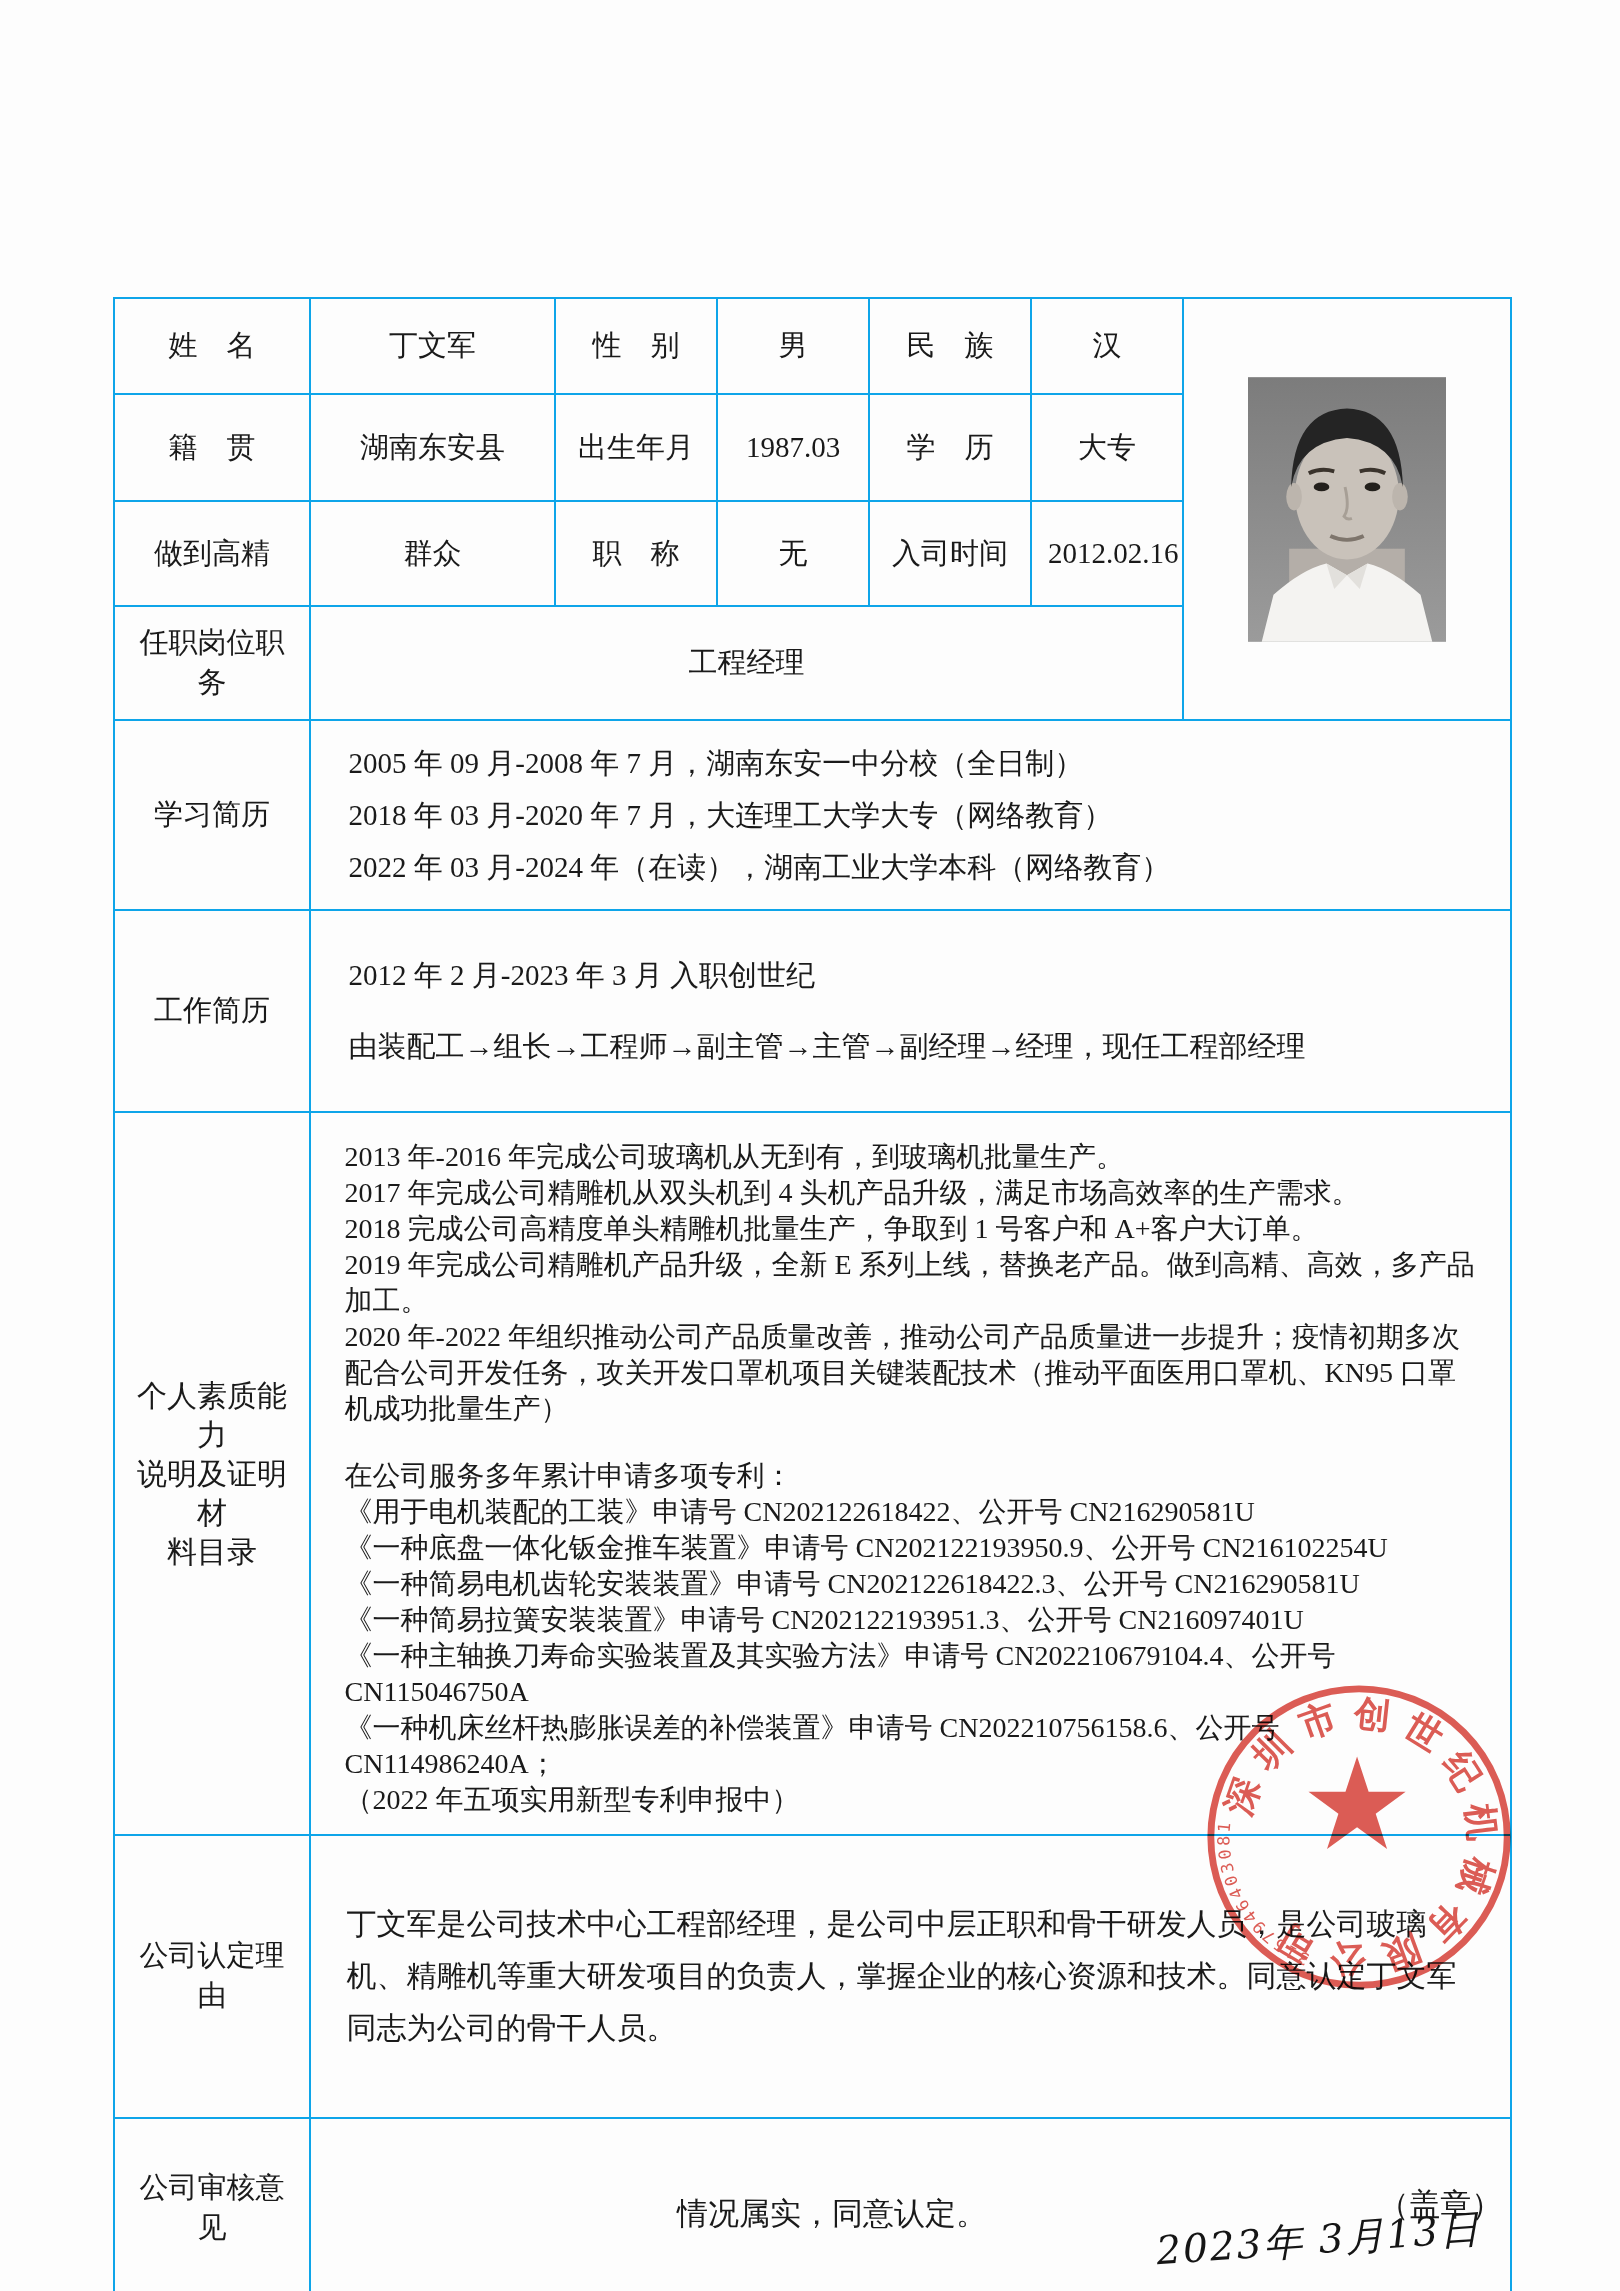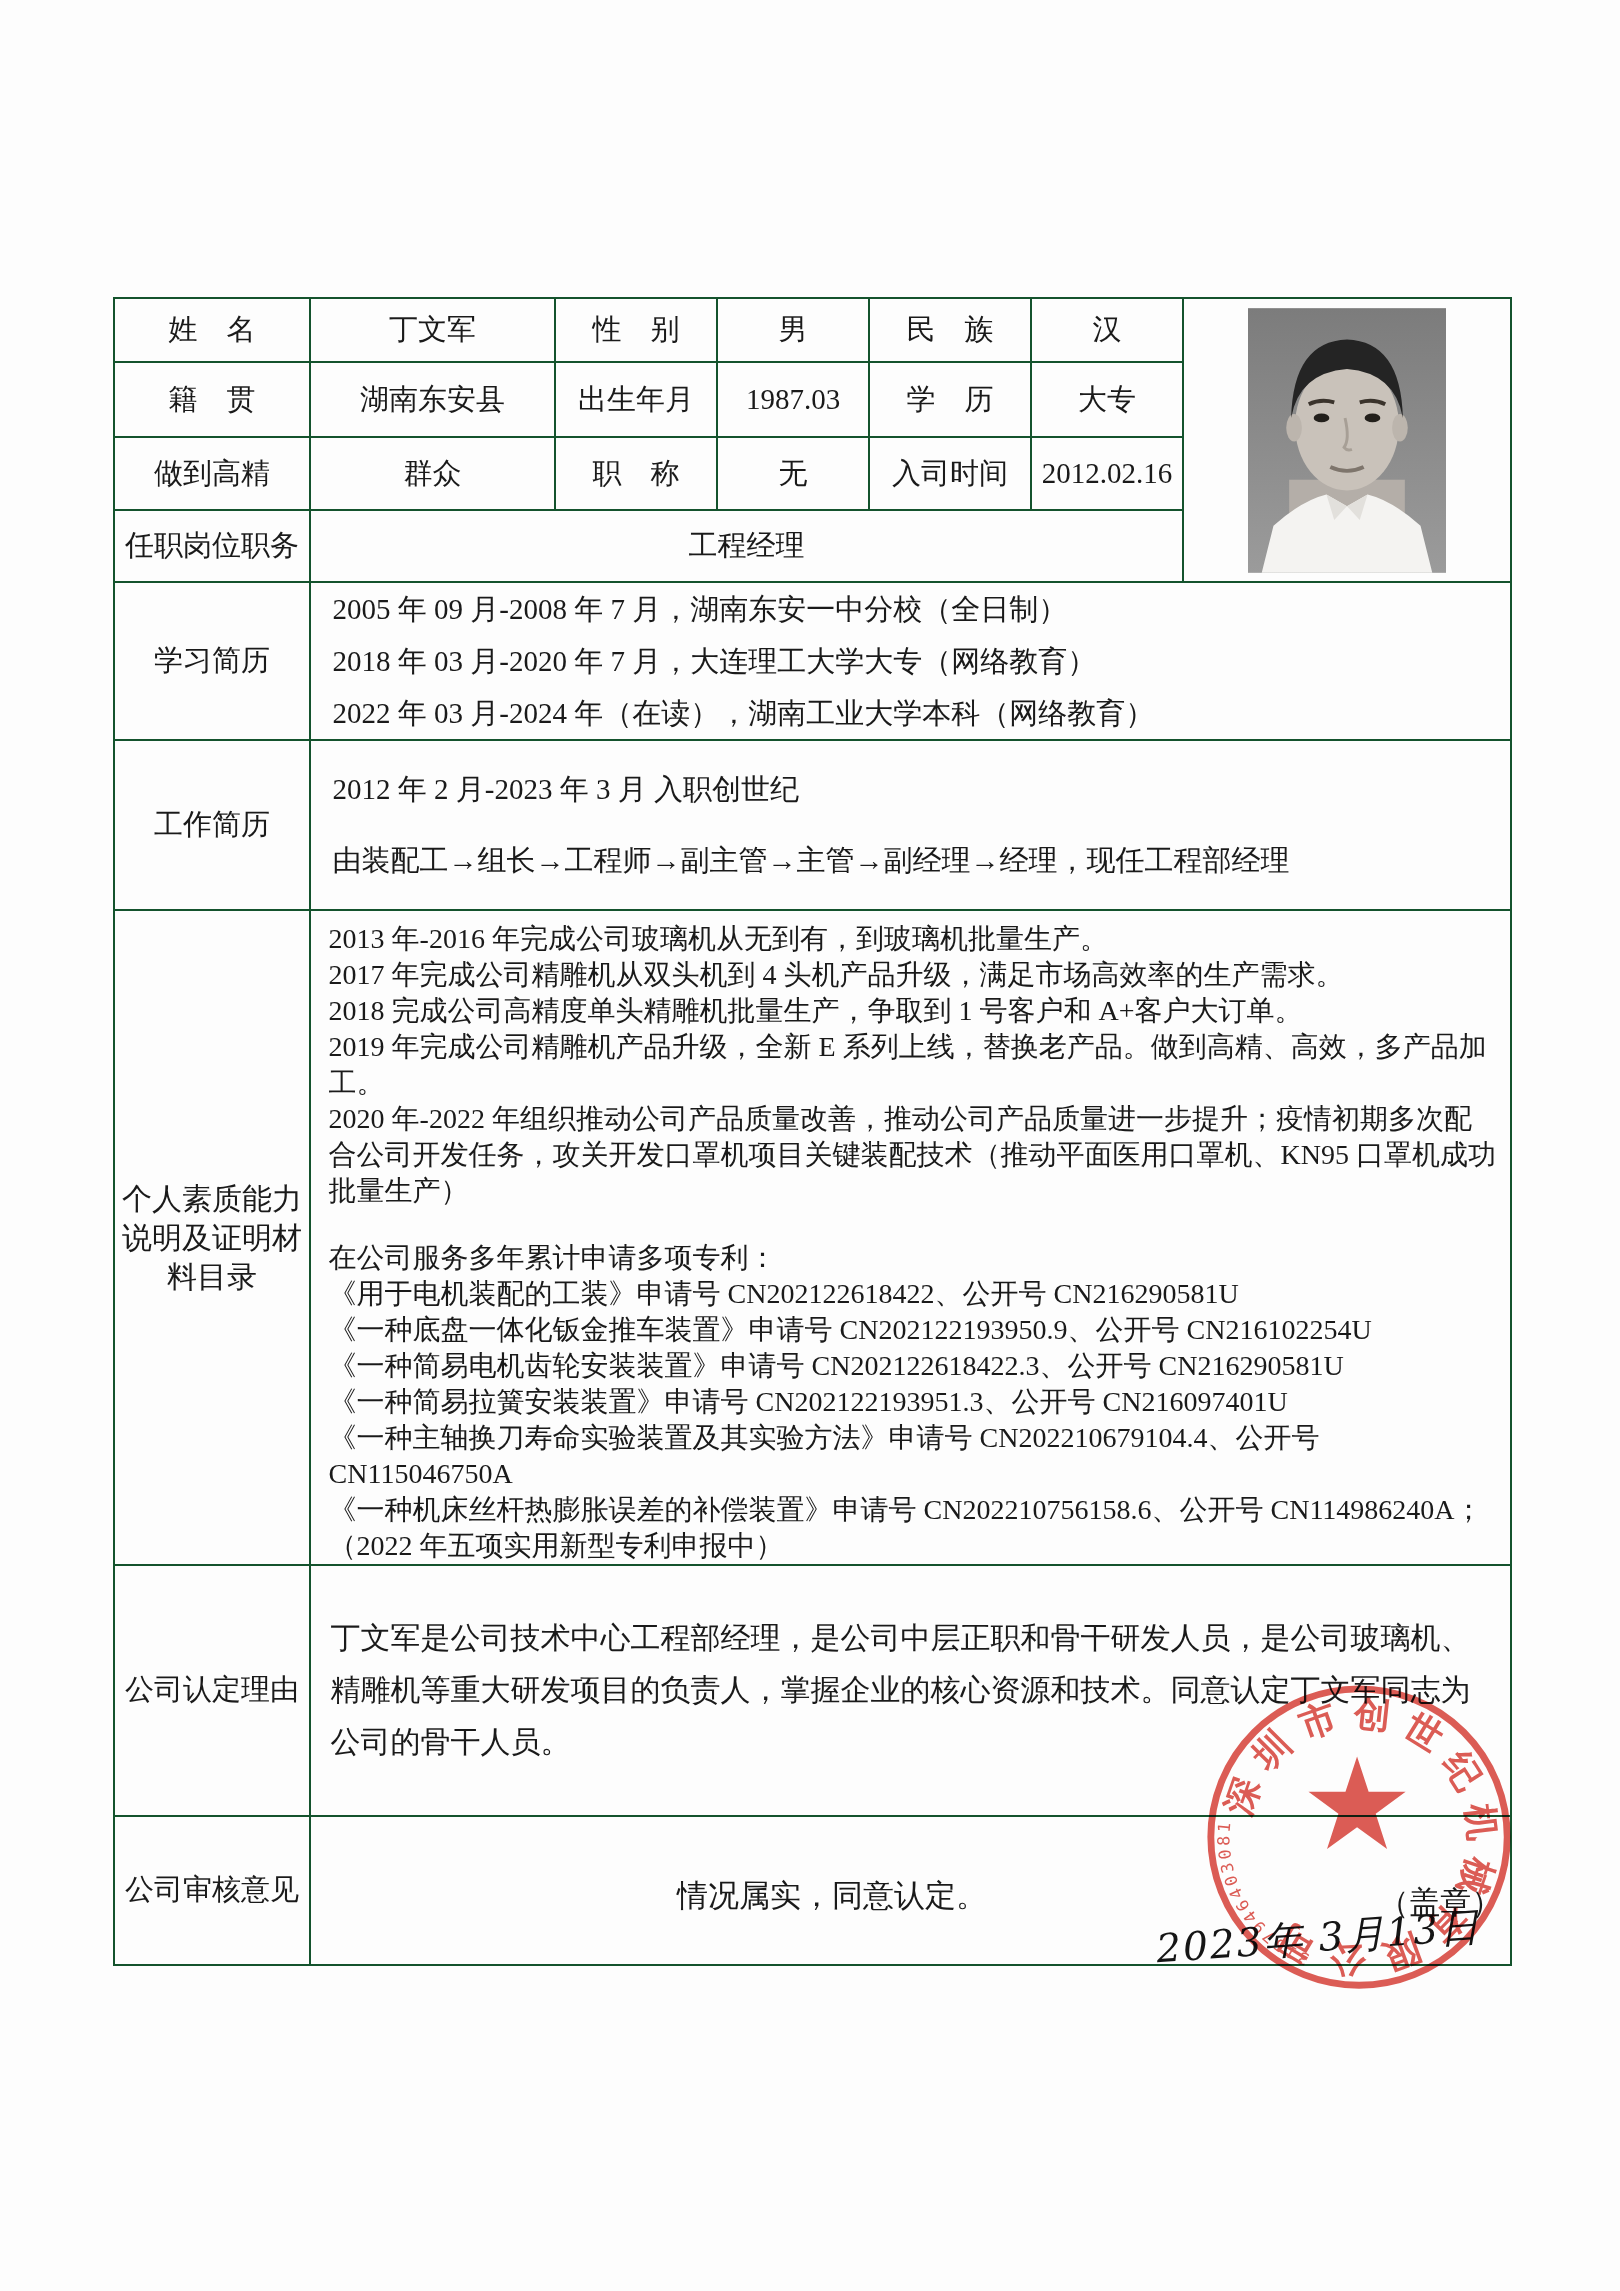--- a/index.html
+++ b/index.html
@@ -10,21 +10,21 @@
   }
   .doc-title{
     position:absolute;top:222px;left:0;width:100%;text-align:center;
     font-size:54px;font-weight:bold;letter-spacing:3.9px;color:#111;
   }
   table.form{
     position:absolute;left:113px;top:297px;width:1397px;
     border-collapse:collapse;table-layout:fixed;
   }
   table.form td{
-    border:2px solid #14532d;padding:0;vertical-align:middle;
+    border:2px solid #0ea5e9;padding:16px;vertical-align:middle;
     font-size:29px;color:#1a1a1a;overflow:hidden;
   }
   tr.r1 td{height:62px}
   tr.r2 td{height:73px}
   tr.r3 td{height:71px}
   tr.r4 td{height:70px}
   tr.r5 td{height:156px}
   tr.r6 td{height:168px}
   tr.r7 td{height:632px}
   tr.r8 td{height:249px}

